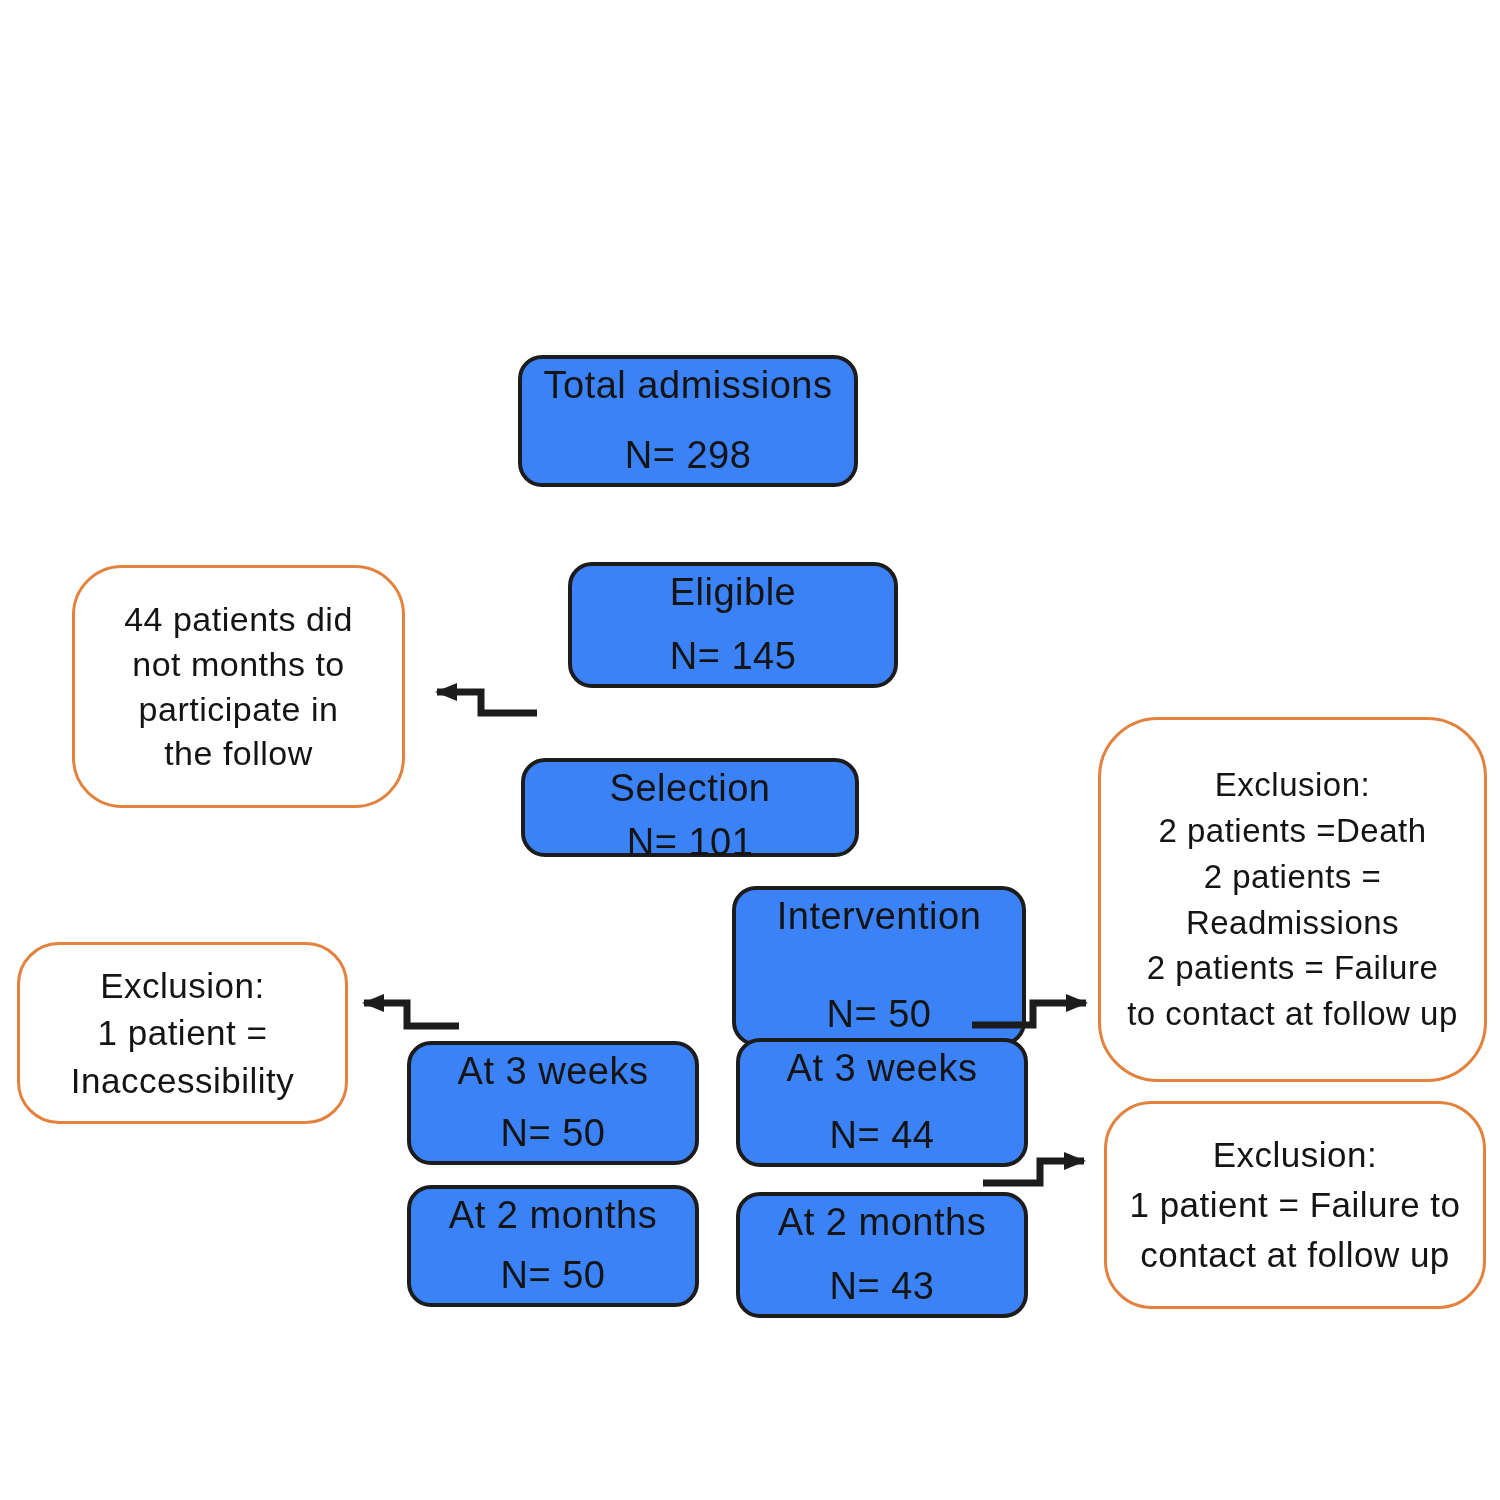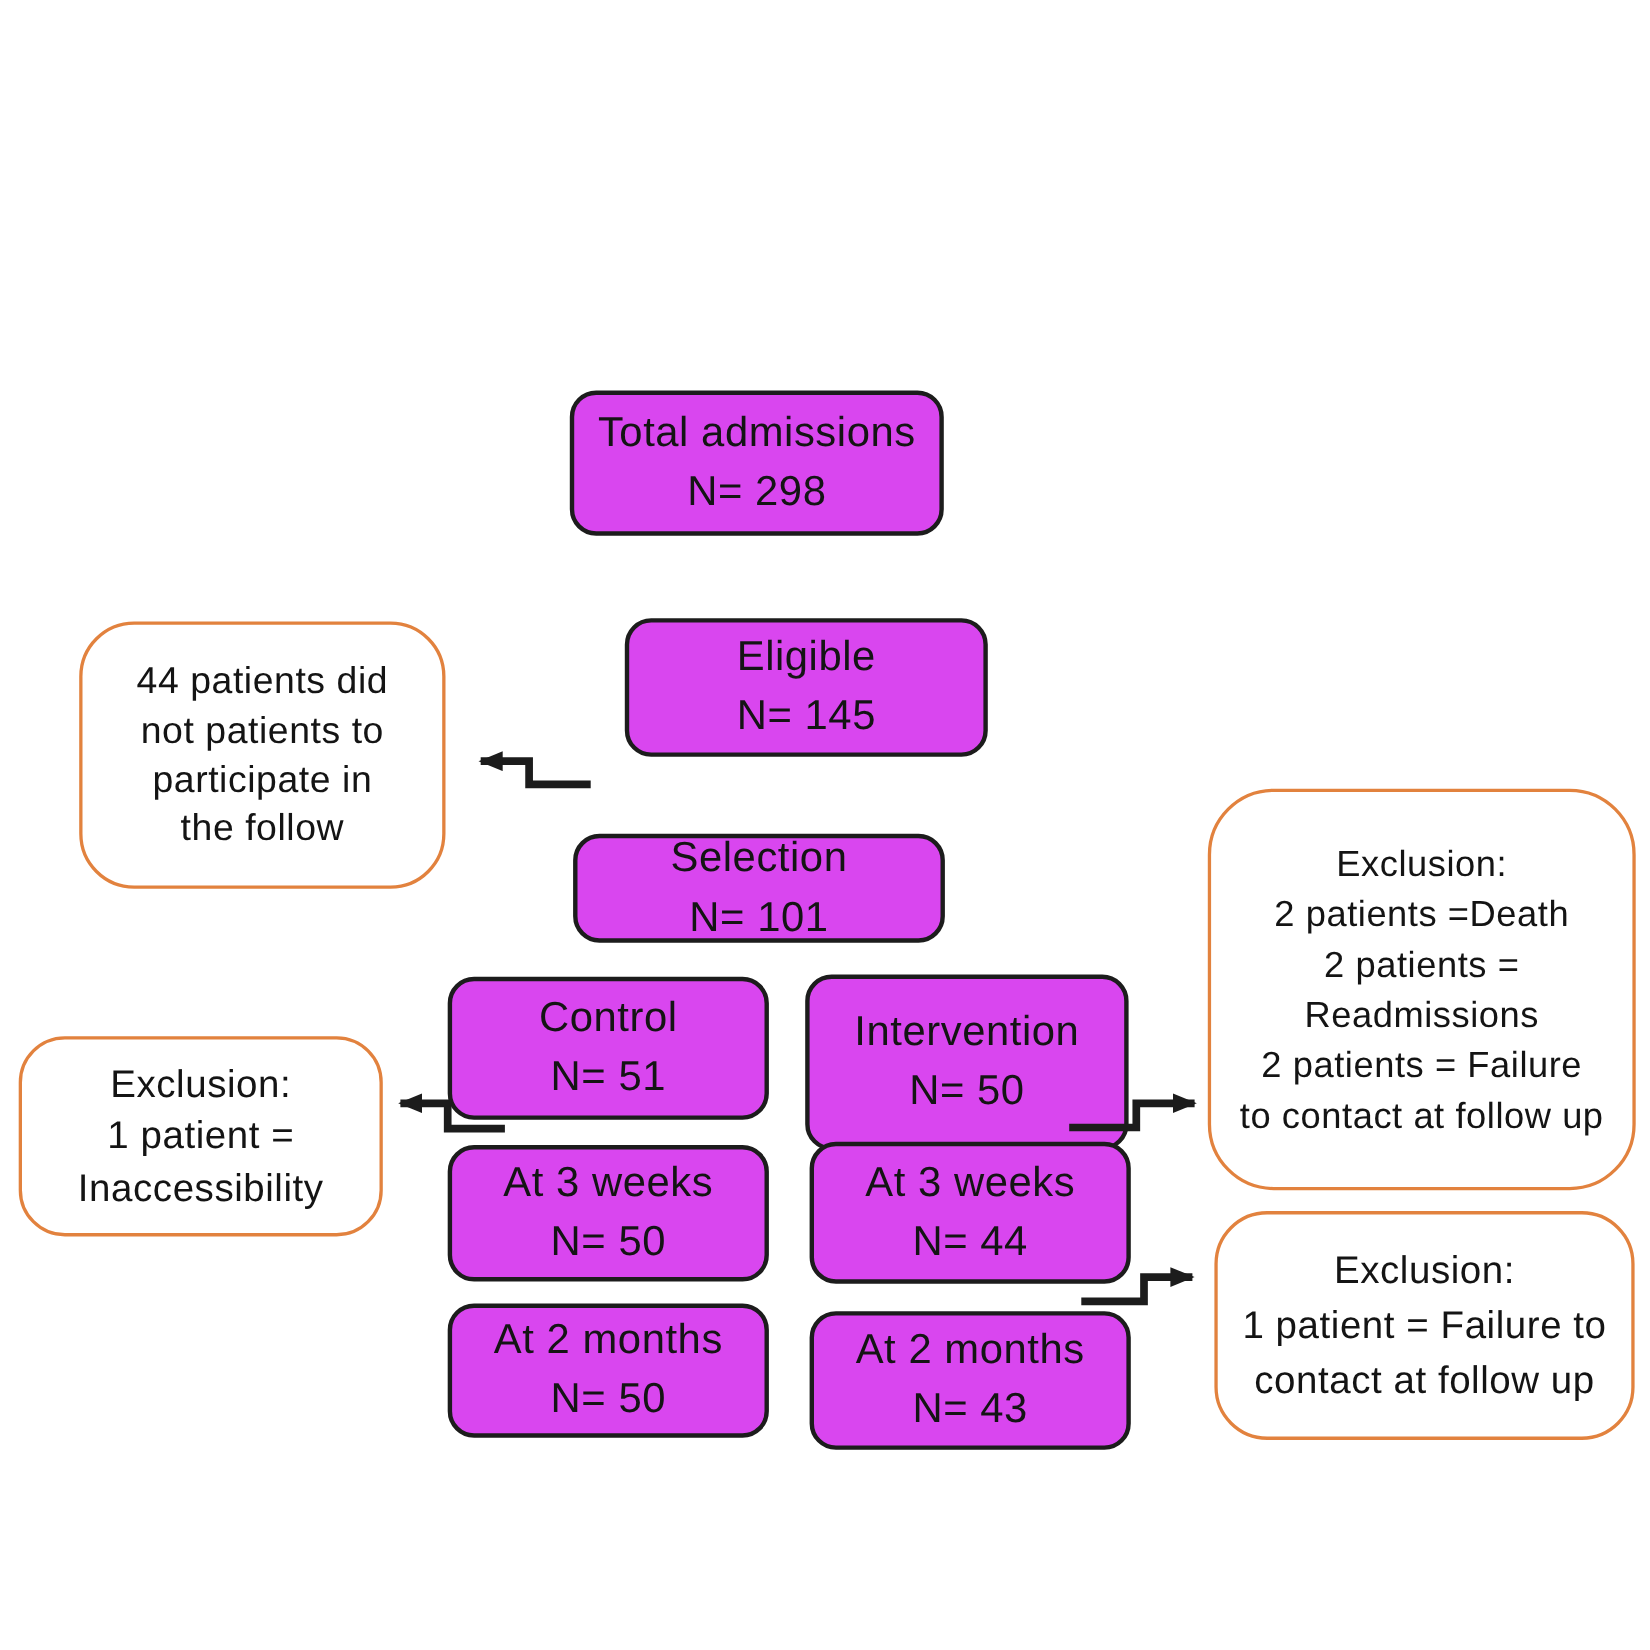--- a/index.html
+++ b/index.html
@@ -17,27 +17,27 @@
     width: 1500px;
     height: 1500px;
     background: var(--bg);
     font-family: "Liberation Sans", sans-serif;
     color: #141414;
     overflow: hidden;
   }
   .node {
     position: absolute;
     box-sizing: border-box;
-    background: #d946ef;
+    background: #3b82f6;
     border: 4px solid var(--ink);
     border-radius: 24px;
     display: flex;
     flex-direction: column;
     align-items: center;
-    justify-content: center;
+    justify-content: space-between;
     text-align: center;
     font-size: 38px;
     line-height: 1.42;
     letter-spacing: 0.5px;
   }
   .node span { display: block; white-space: nowrap; }
   .excl {
     position: absolute;
     box-sizing: border-box;
     background: #fff;
@@ -83,24 +83,20 @@
   <div class="node" id="node-eligible">
     <span>Eligible</span>
     <span>N= 145</span>
   </div>
 
   <div class="node" id="node-selection">
     <span>Selection</span>
     <span>N= 101</span>
   </div>
 
-  <div class="node" id="node-control">
-    <span>Control</span>
-    <span>N= 51</span>
-  </div>
 
   <div class="node" id="node-intervention">
     <span>Intervention</span>
     <span>N= 50</span>
   </div>
 
   <div class="node" id="node-control-3w">
     <span>At 3 weeks</span>
     <span>N= 50</span>
   </div>
@@ -115,21 +111,21 @@
     <span>N= 50</span>
   </div>
 
   <div class="node" id="node-interv-2m">
     <span>At 2 months</span>
     <span>N= 43</span>
   </div>
 
   <div class="excl" id="excl-no-consent">
     <span>44 patients did</span>
-    <span>not patients to</span>
+    <span>not months to</span>
     <span>participate in</span>
     <span>the follow</span>
   </div>
 
   <div class="excl" id="excl-inaccess">
     <span>Exclusion:</span>
     <span>1 patient =</span>
     <span>Inaccessibility</span>
   </div>
 

